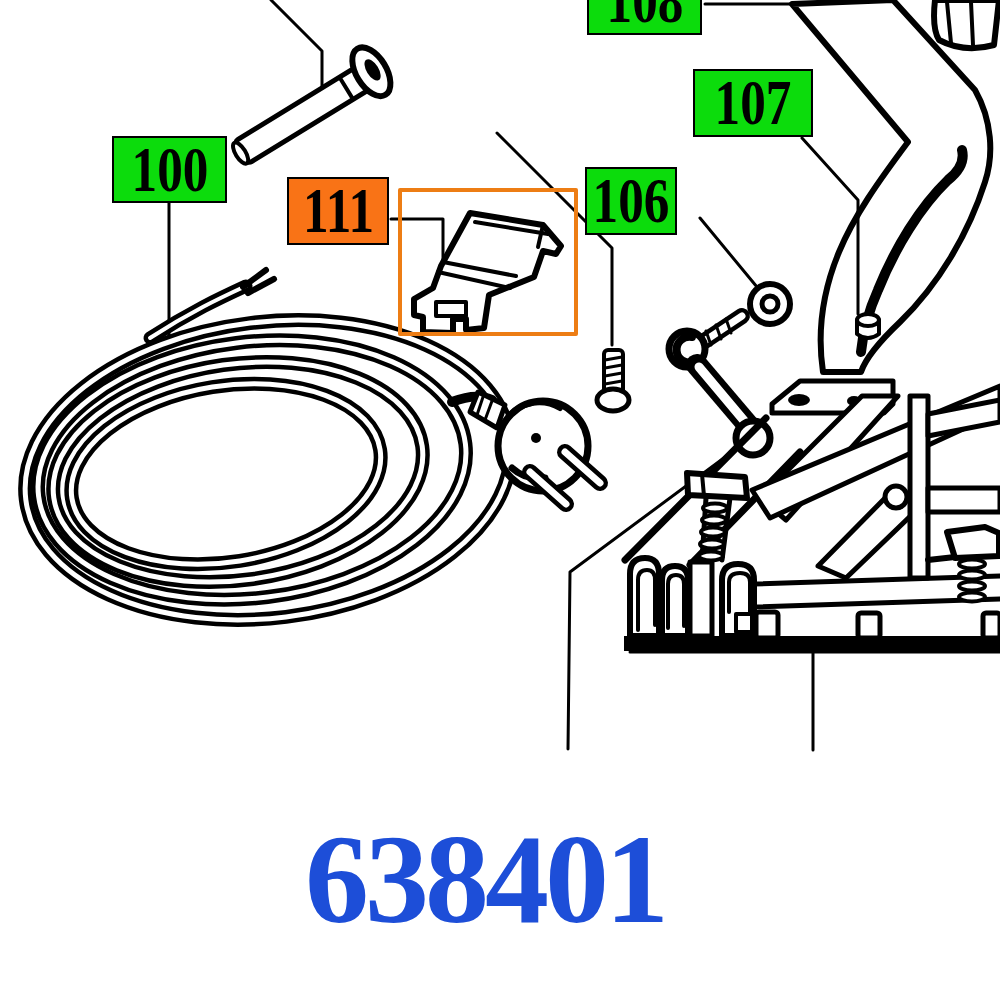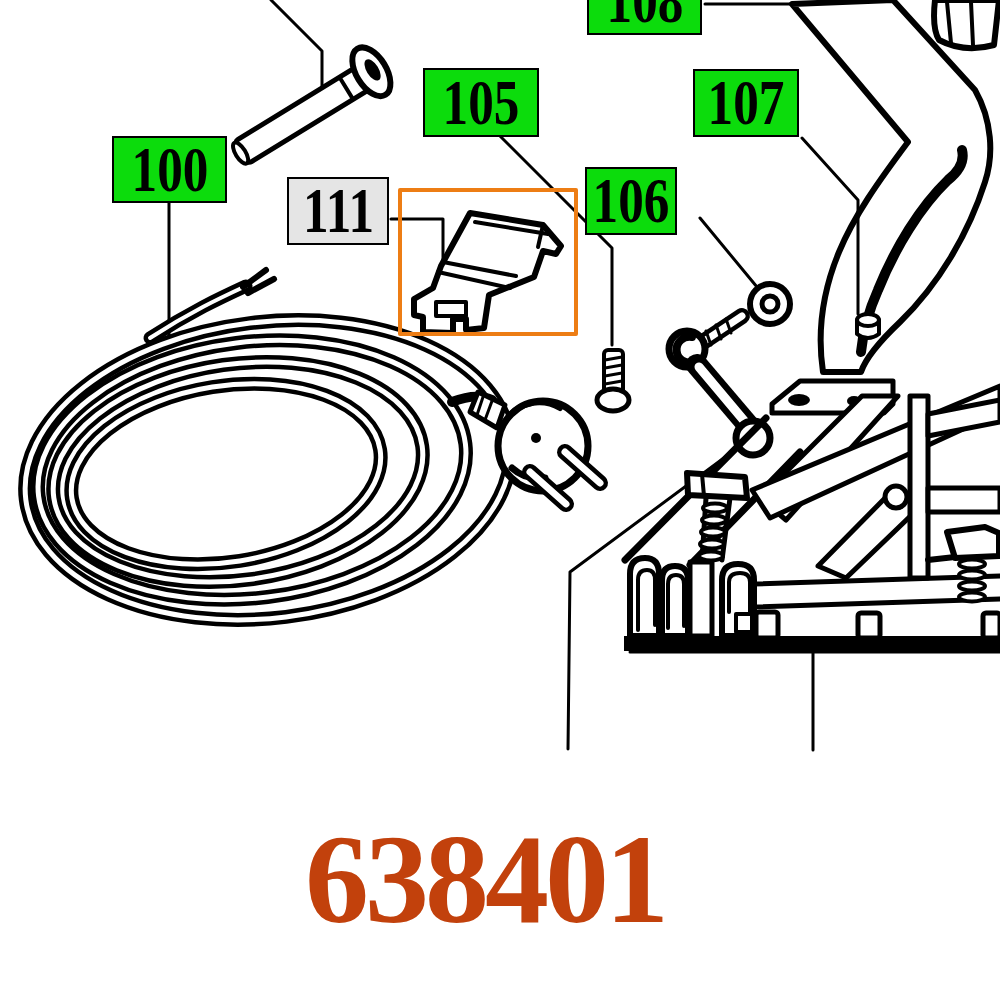--- a/index.html
+++ b/index.html
@@ -4,29 +4,29 @@
 <style>
   html,body{margin:0;padding:0;background:#fff;}
   #screen{position:relative;width:1000px;height:1000px;background:#ffffff;overflow:hidden;
           font-family:Liberation Serif, serif;}
   #art{position:absolute;left:0;top:0;width:1000px;height:1000px;}
   .plabel{position:absolute;display:flex;align-items:center;justify-content:center;
           box-sizing:border-box;border:2px solid #000;color:#000;
           font-weight:bold;font-size:64px;line-height:1;}
   .plabel span{display:inline-block;transform:scaleX(0.80);}
   .green{background:#0cdc0c;}
-  .red{background:#e5e5e5;}
+  .red{background:#f97316;}
   .lbl-108{left:587px;top:-33px;width:115px;height:68px;}
   .lbl-105{left:423px;top:68px;width:116px;height:69px;}
-  .lbl-107{left:693px;top:69px;width:106px;height:68px;}
+  .lbl-107{left:693px;top:69px;width:120px;height:68px;}
   .lbl-100{left:112px;top:136px;width:115px;height:67px;}
   .lbl-111{left:287px;top:177px;width:102px;height:68px;}
   .lbl-106{left:585px;top:167px;width:92px;height:68px;}
   #partnum{position:absolute;left:0;top:806px;width:940px;text-align:center;
-           font-weight:bold;font-size:128px;letter-spacing:-4px;color:#c2410c;
+           font-weight:bold;font-size:128px;letter-spacing:-4px;color:#1d4ed8;
            padding-left:30px;box-sizing:border-box;}
 </style>
 </head>
 <body>
 
 <div id="screen">
 
 <svg id="art" viewBox="0 0 1000 1000" xmlns="http://www.w3.org/2000/svg" fill="none" stroke="#000" stroke-linecap="round" stroke-linejoin="round">
 
   <g>
@@ -230,23 +230,20 @@
     <rect x="983" y="613" width="17" height="25" rx="3" fill="#fff" stroke-width="5"></rect>
     <line x1="813" y1="652" x2="813" y2="750" stroke-width="3"></line>
   </g>
 
   <rect x="400" y="190" width="176" height="144" stroke="#ed7d14" stroke-width="4"></rect>
 </svg>
 
 <div class="plabel green lbl-108">
       <span>108</span>
     </div>
-<div class="plabel green lbl-105">
-      <span>105</span>
-    </div>
 <div class="plabel green lbl-107">
       <span>107</span>
     </div>
 <div class="plabel green lbl-100">
       <span>100</span>
     </div>
 <div class="plabel red lbl-111">
       <span>111</span>
     </div>
 <div class="plabel green lbl-106">

